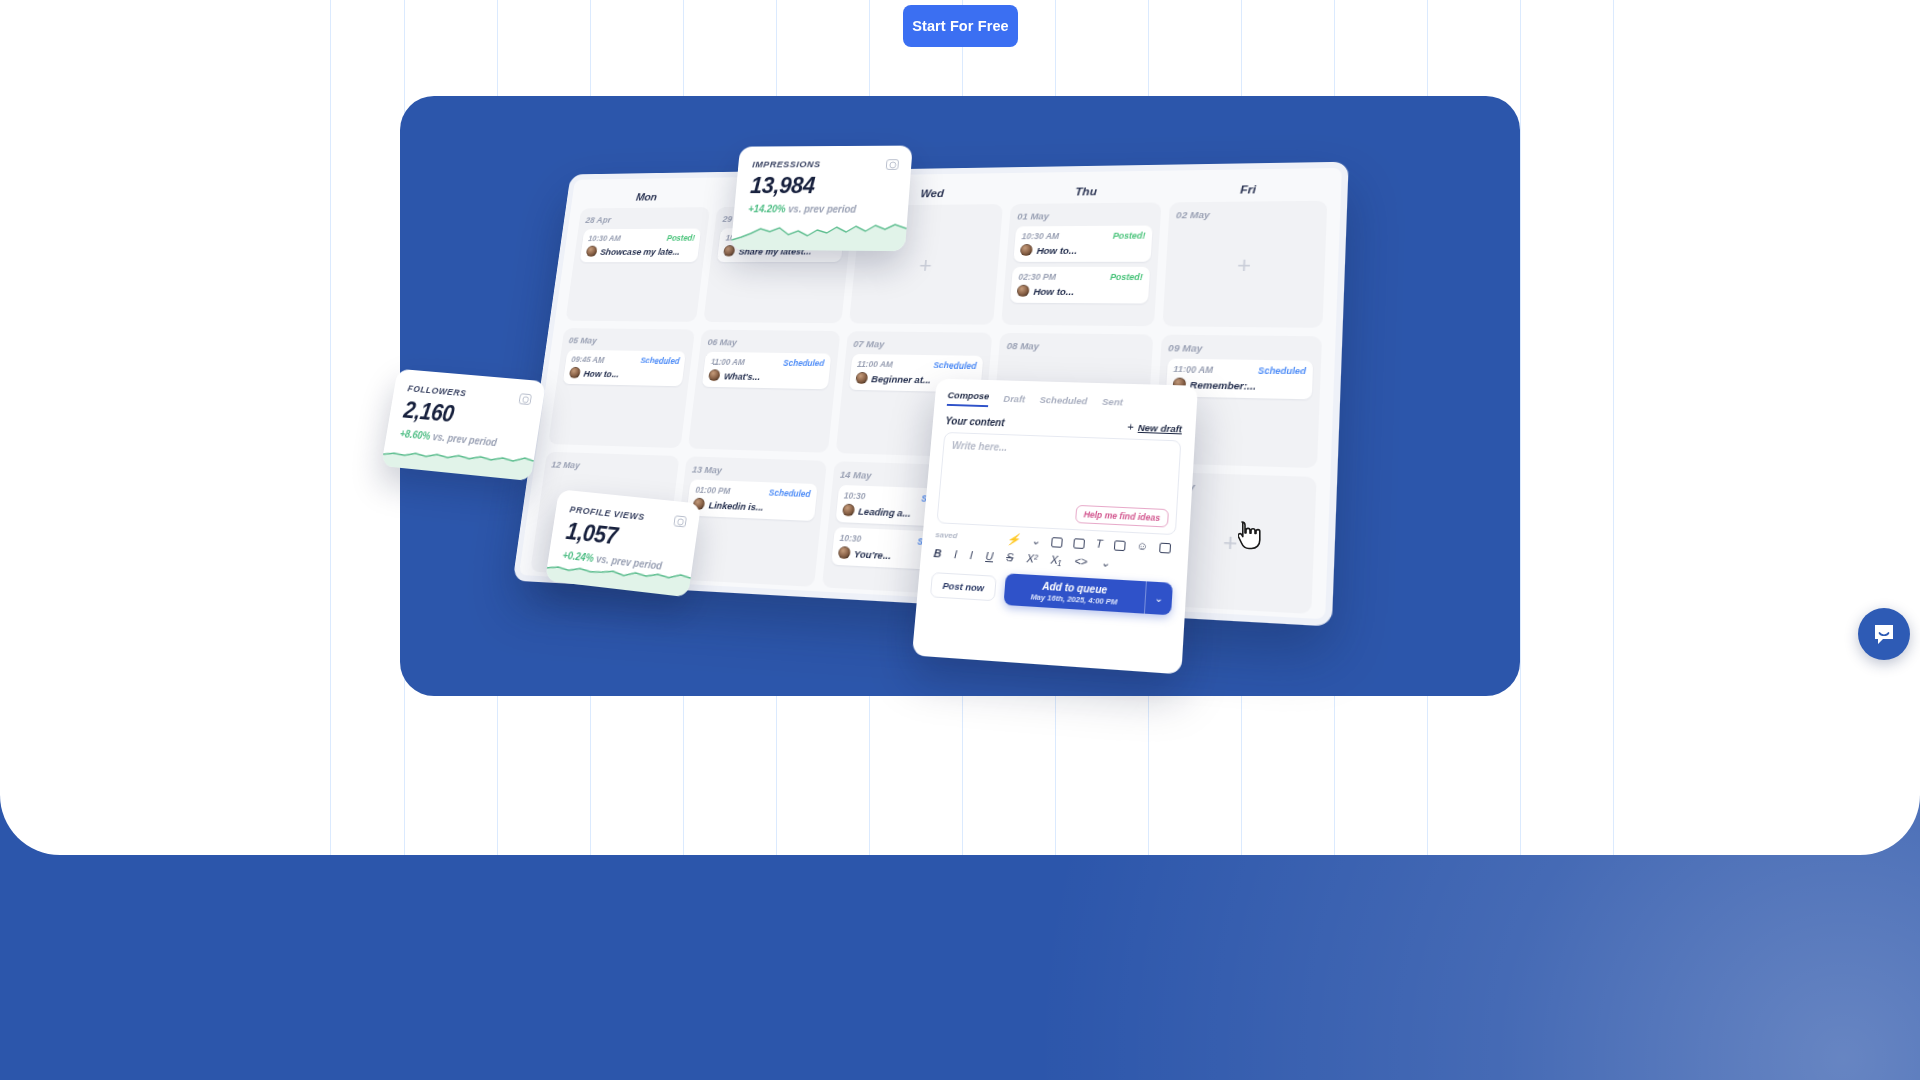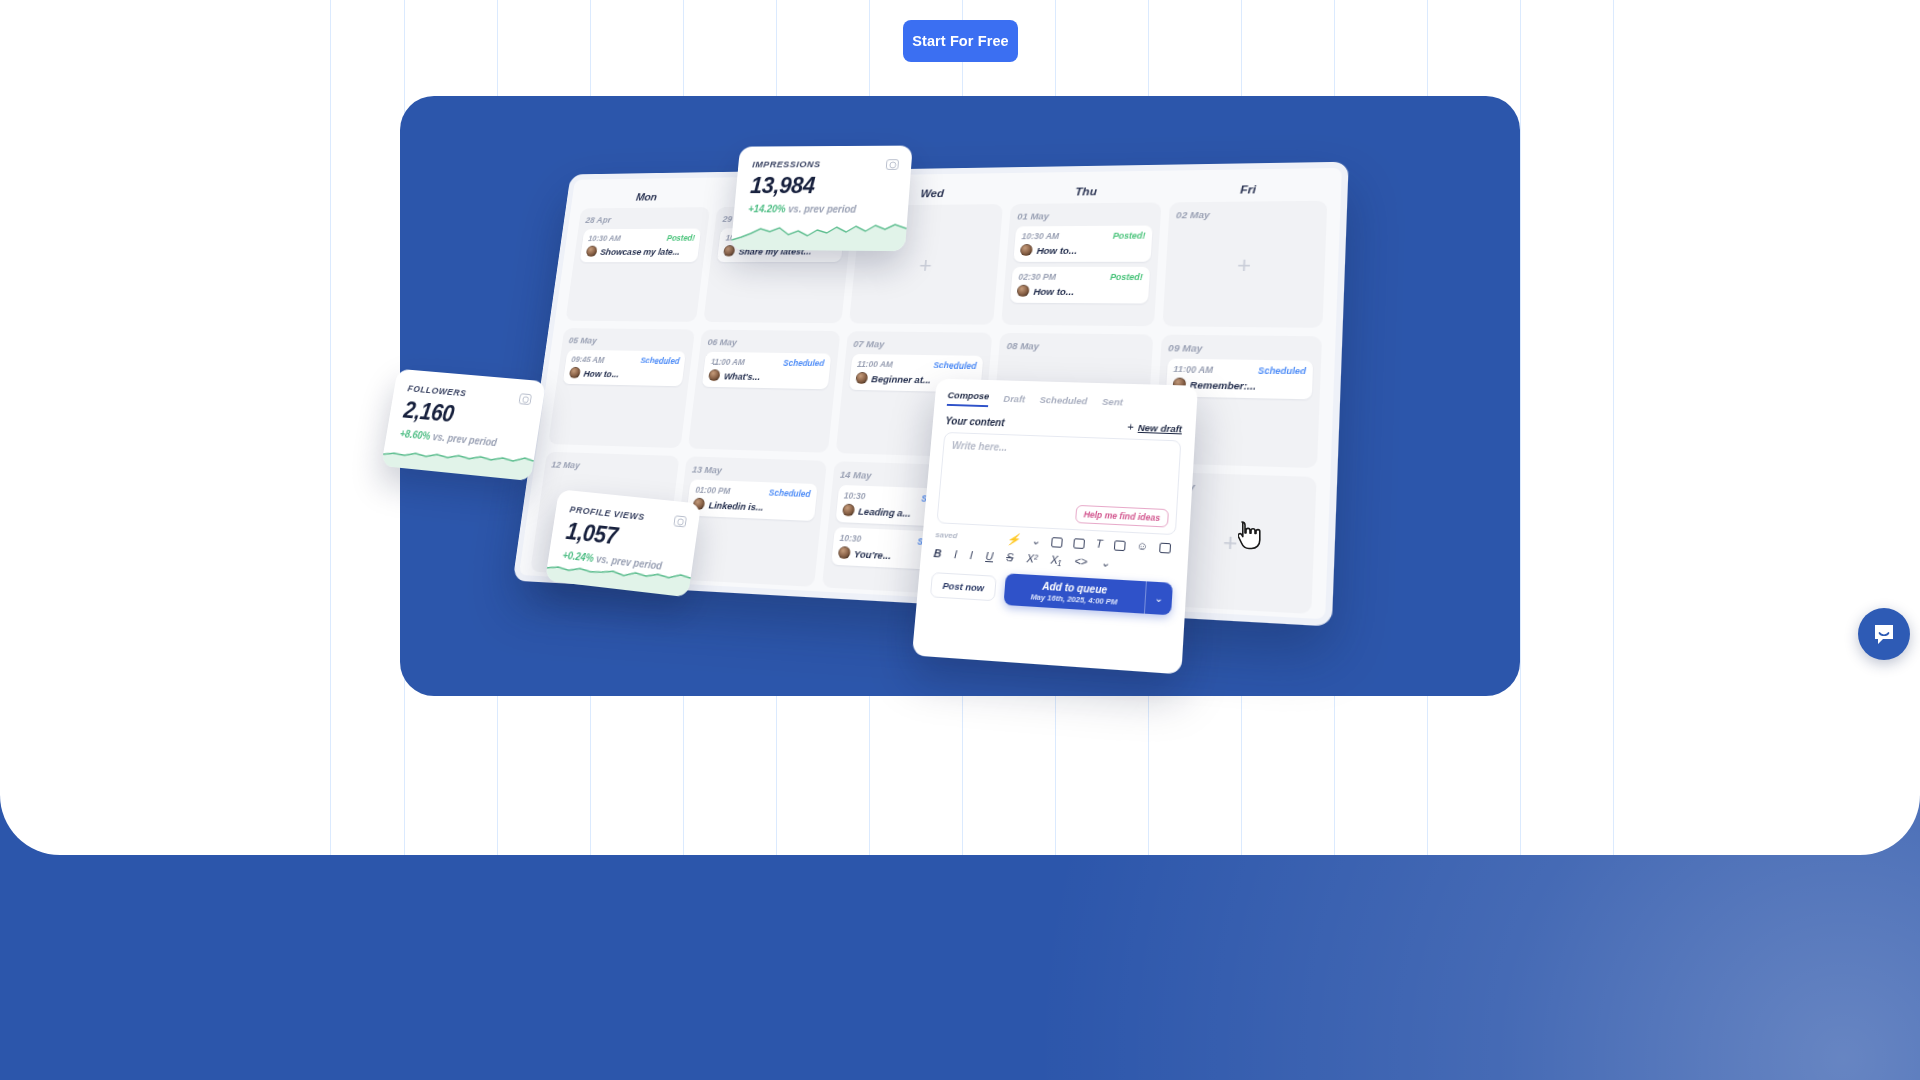--- a/index.html
+++ b/index.html
@@ -25,21 +25,21 @@
     overflow: hidden;
   }
   .grid-lines { position: absolute; inset: 0; }
   .grid-lines i {
     position: absolute; top: 0; bottom: 0; width: 1px;
     background: #dbeafe;
   }
 
   
   .cta-btn {
-    position: absolute; left: 903px; top: 20px;
+    position: absolute; left: 903px; top: 5px;
     width: 115px; height: 42px;
     background: #3b6ff2;
     color: #fff;
     border: none; border-radius: 8px;
     font-size: 14.5px; font-weight: 600;
     font-family: "Liberation Sans", sans-serif;
     cursor: pointer;
     letter-spacing: .1px;
   }
 

